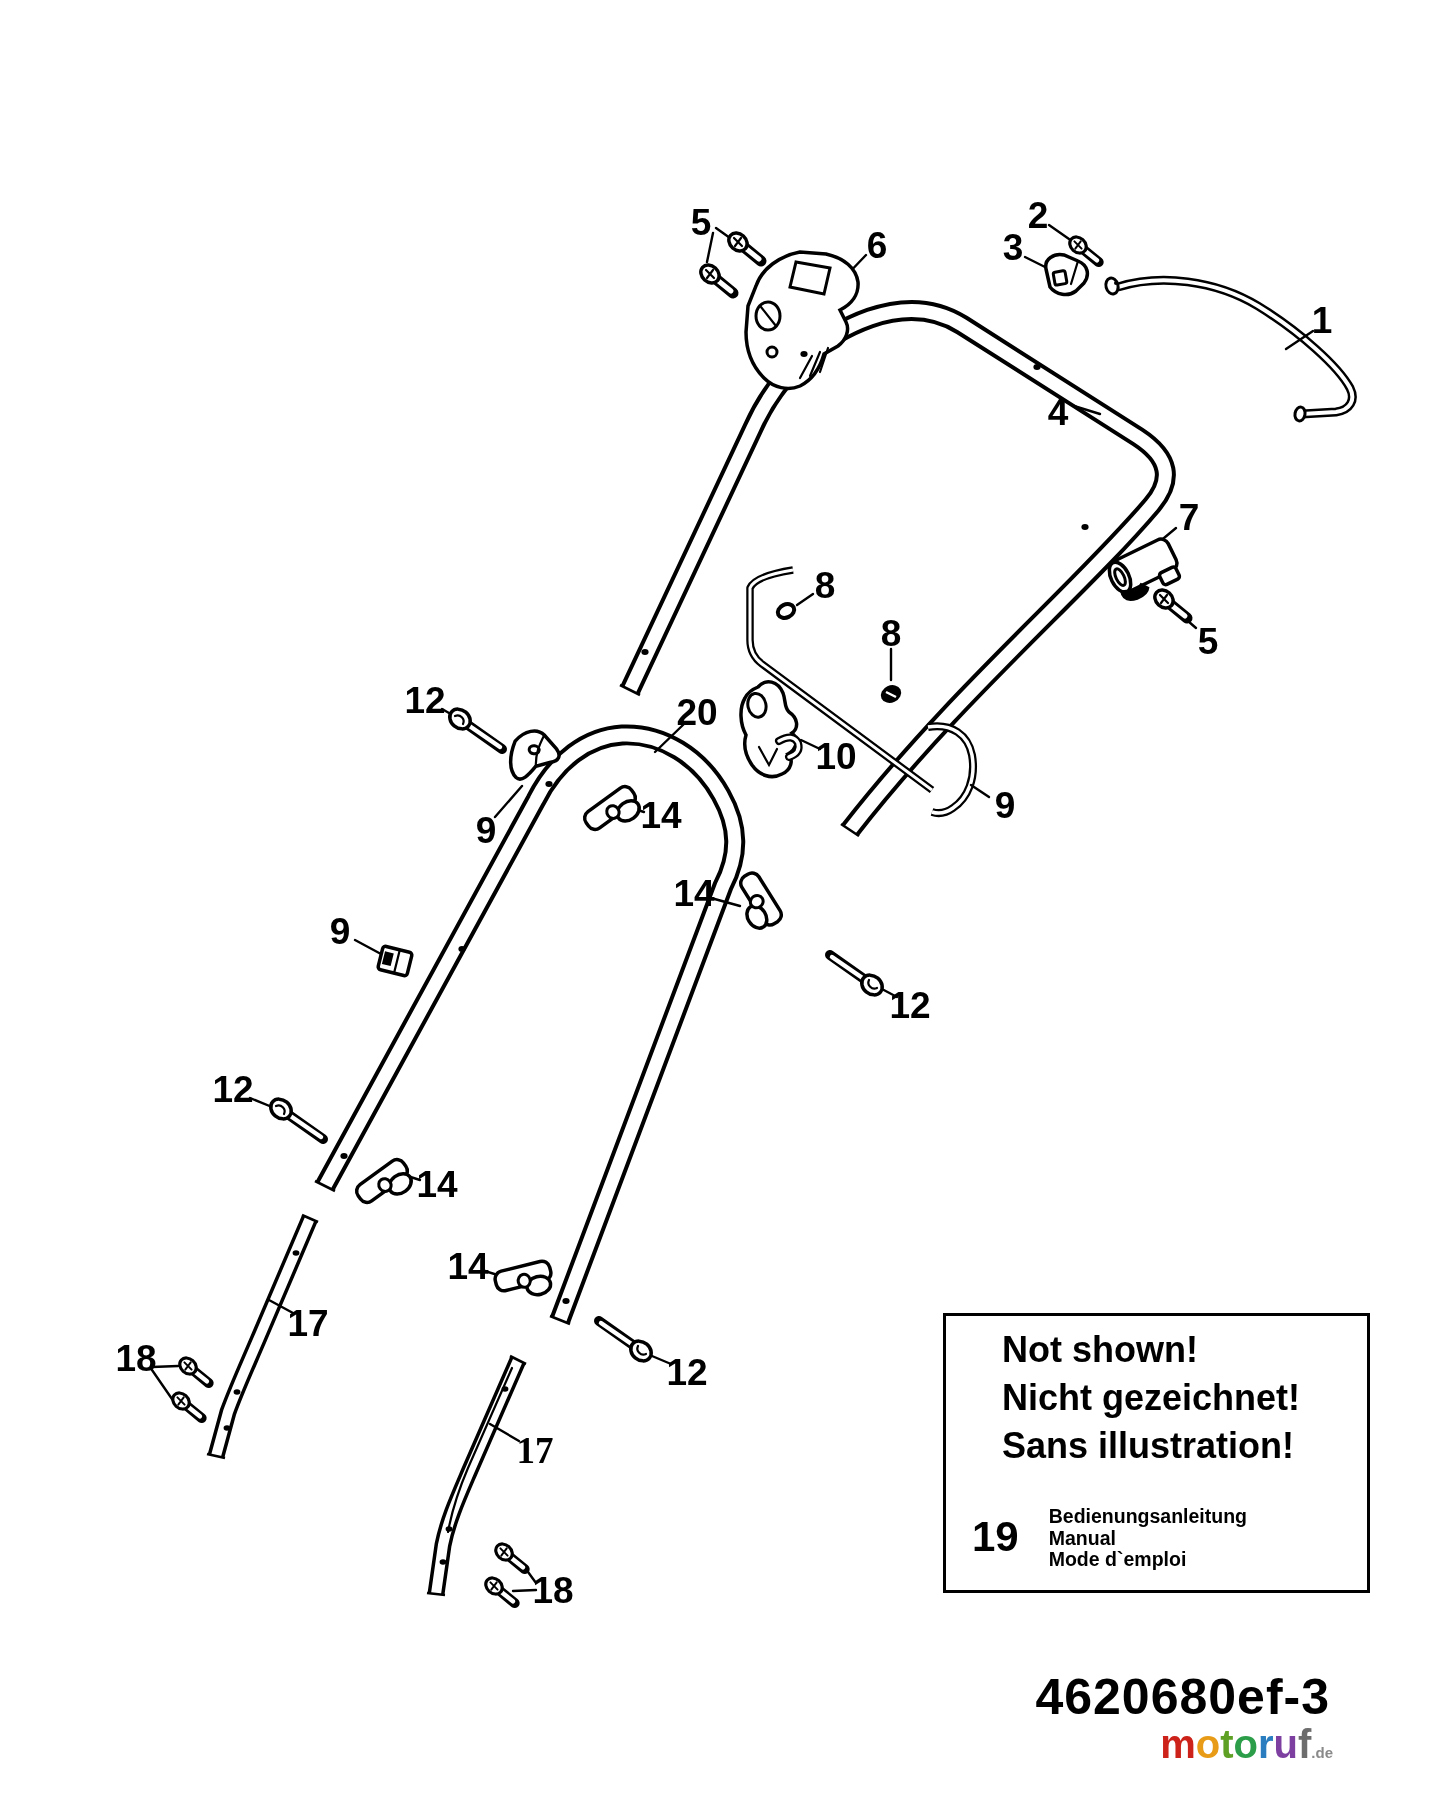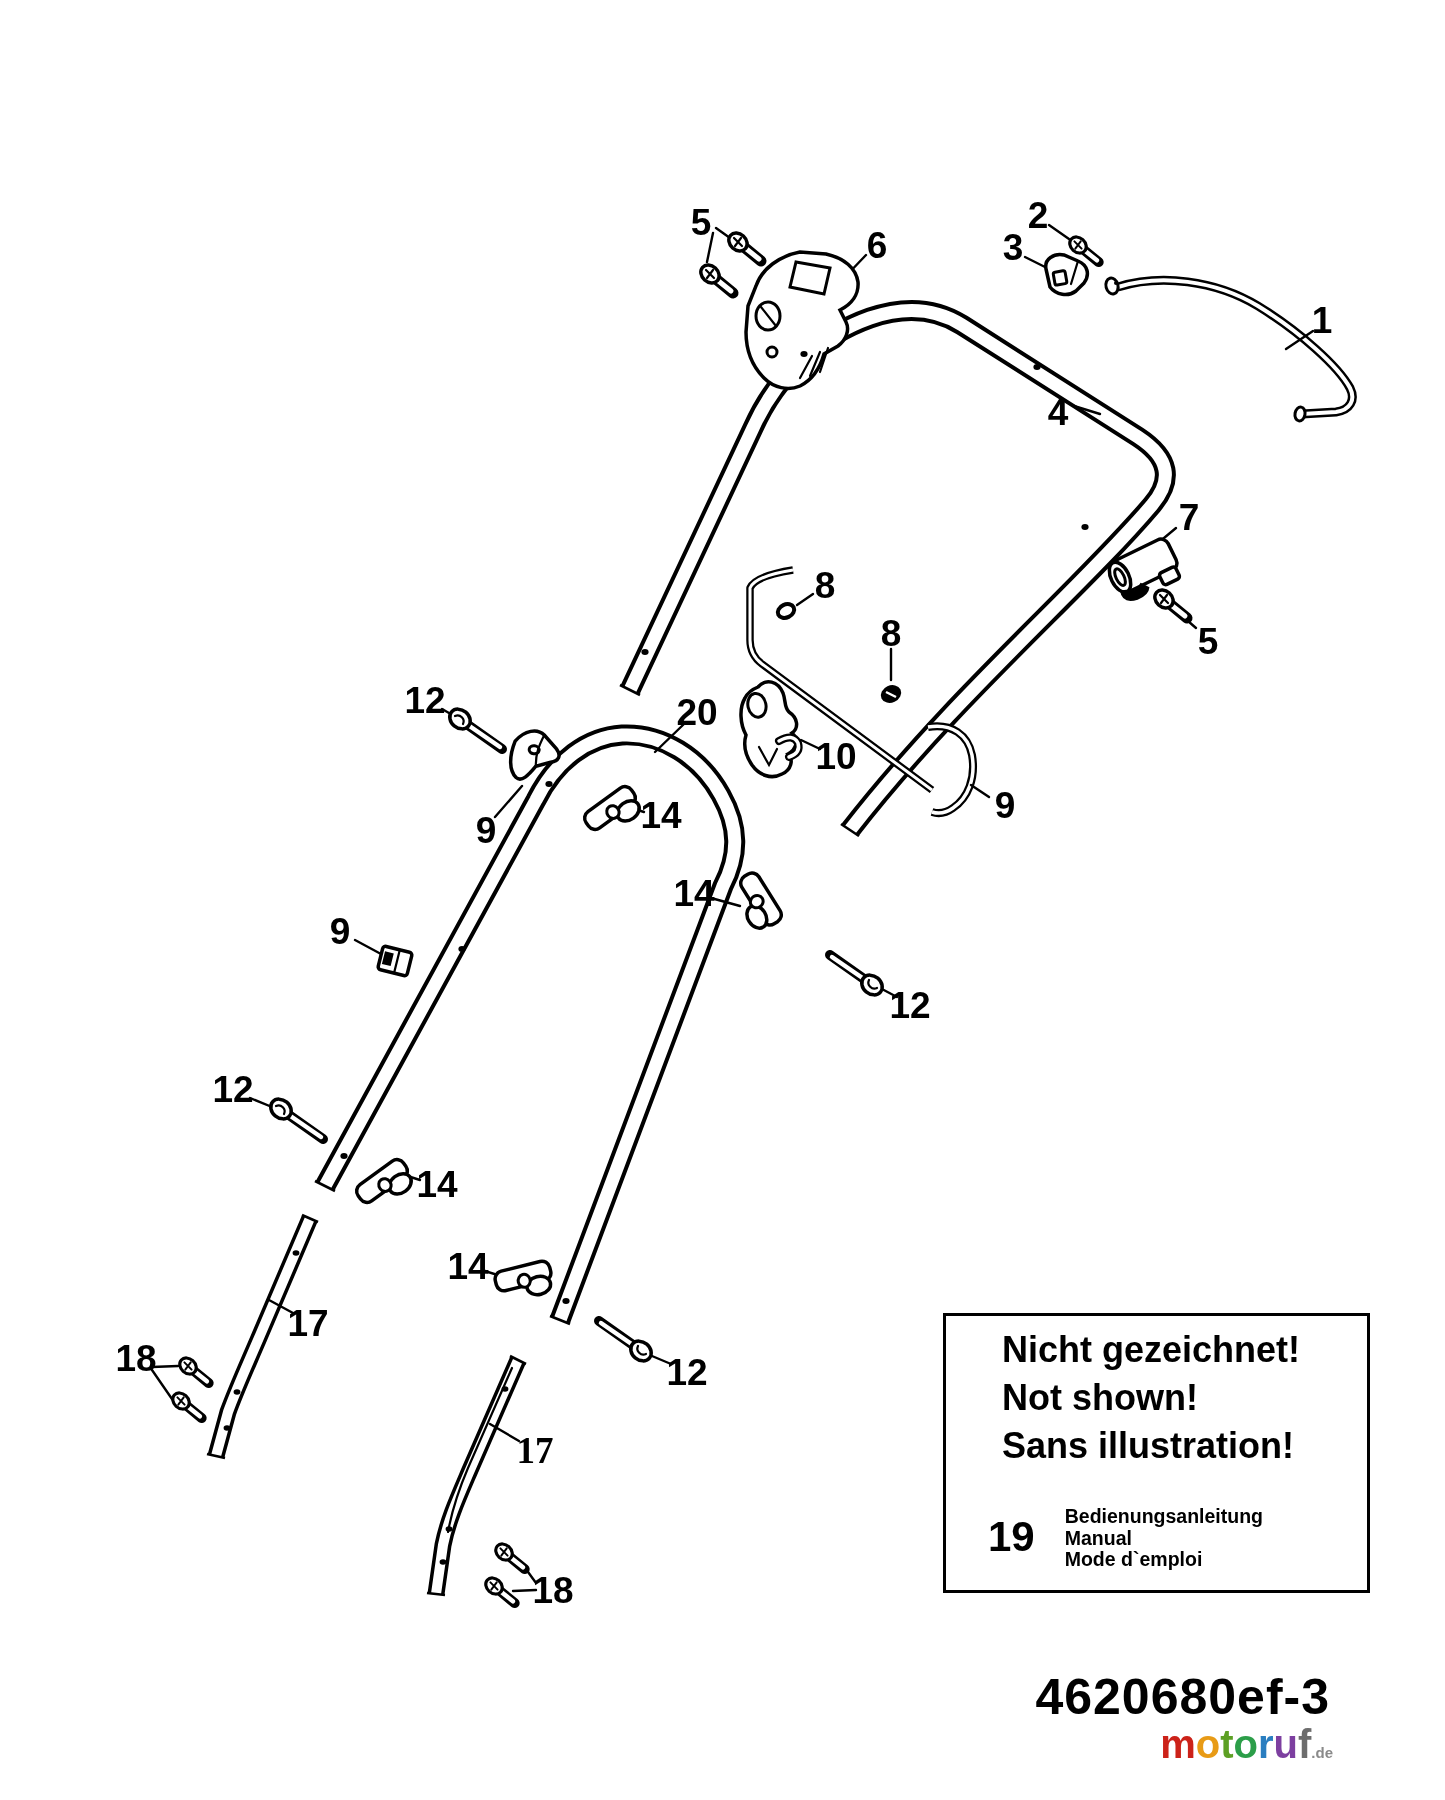--- a/index.html
+++ b/index.html
@@ -18,21 +18,21 @@
   .shB10{fill:none;stroke:#000;stroke-width:10;stroke-linecap:round;}
   .shW45{fill:none;stroke:#fff;stroke-width:4.5;stroke-linecap:round;}
   .dot{fill:#000;stroke:none;}
   .cut{stroke:#000;stroke-width:2.6;}
   
   #labels-layer{position:absolute;left:0;top:0;width:100%;height:100%;}
   .part-label{position:absolute;transform:translate(-50%,-50%);font-size:37px;font-weight:bold;color:#000;line-height:1;white-space:nowrap;}
   .notice-box{position:absolute;left:943px;top:1313px;width:427px;height:280px;border:3px solid #000;background:#fff;box-sizing:border-box;}
   .notice-title{margin:10px 0 0 56px;font-size:36px;font-weight:bold;line-height:48px;color:#000;}
   .notice-title div{white-space:nowrap;}
-  .notice-item{position:absolute;left:0;top:190px;width:100%;display:flex;align-items:flex-start;margin-left:16px;}
+  .notice-item{position:absolute;left:0;top:190px;width:100%;display:flex;align-items:flex-start;}
   .item-num{margin-left:26px;font-size:42px;font-weight:bold;line-height:1;padding-top:10px;}
   .item-lines{margin-left:30px;font-size:19.5px;font-weight:bold;line-height:21.5px;}
   .footer-number{position:absolute;right:115px;top:1668px;font-size:50px;font-weight:bold;color:#000;letter-spacing:1px;margin-left:27px;}
   .logo{position:absolute;right:112px;top:1724px;font-size:40px;font-weight:bold;line-height:1;}
   .logo .suffix{font-size:15px;font-weight:bold;}
 </style>
 </head>
 <body>
 
 <div id="stage">
@@ -248,22 +248,22 @@
       <span class="part-label" style="left: 468px; top: 1266px;">14</span>
       <span class="part-label" style="left: 340px; top: 931px;">9</span>
       <span class="part-label" style="left: 308px; top: 1323px;">17</span>
       <span class="part-label" style="left: 535px; top: 1450px; font-family: Liberation Serif, serif;">17</span>
       <span class="part-label" style="left: 136px; top: 1358px;">18</span>
       <span class="part-label" style="left: 553px; top: 1590px;">18</span>
     </div>
 
 <div class="notice-box">
   <div class="notice-title">
+    <div>Not shown!</div>
     <div>Nicht gezeichnet!</div>
-    <div>Not shown!</div>
     <div>Sans illustration!</div>
   </div>
   <div class="notice-item">
     <span class="item-num">19</span>
     <div class="item-lines">
       <div>Bedienungsanleitung</div>
       <div>Manual</div>
       <div>Mode d`emploi</div>
     </div>
   </div>

